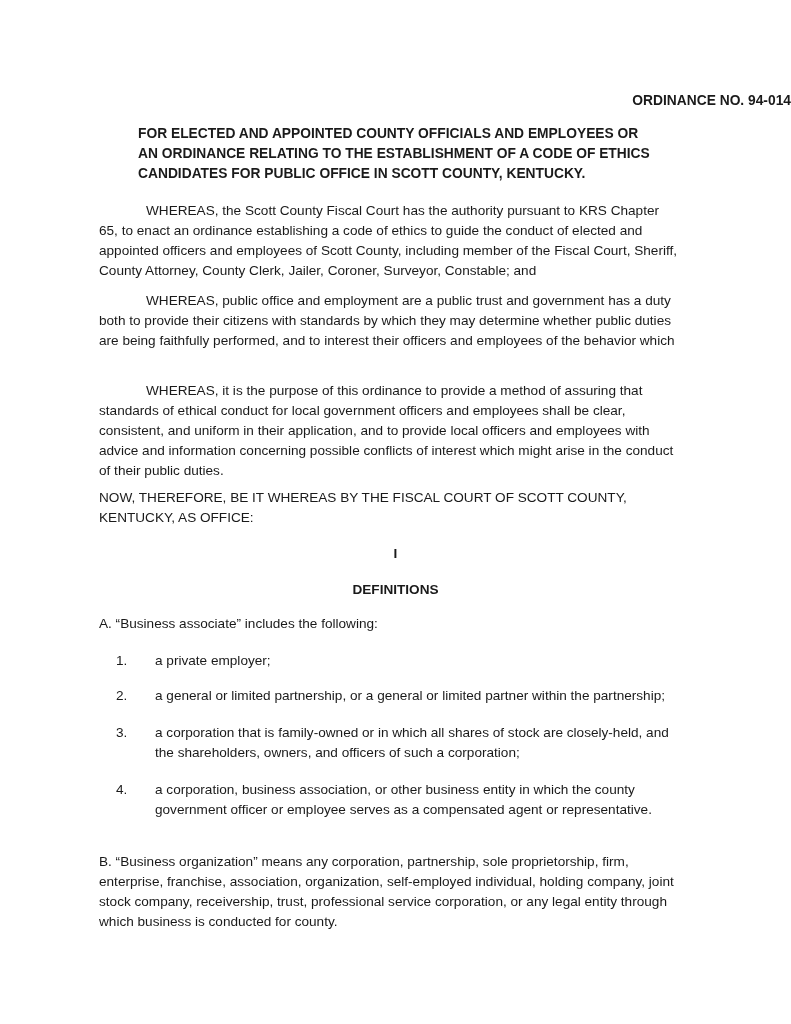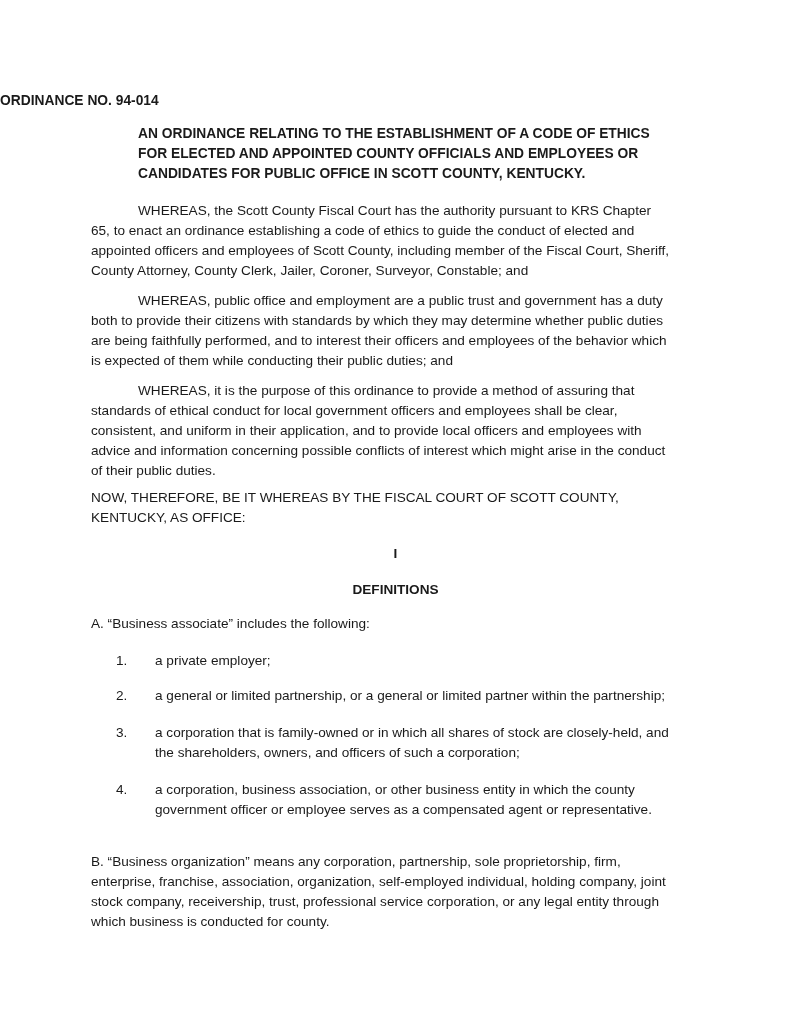--- a/index.html
+++ b/index.html
@@ -19,68 +19,67 @@
     }
     .page {
       position: absolute;
       left: 0; top: 0;
       width: 791px; height: 1024px;
       background: #ffffff;
     }
     .abs { position: absolute; }
     .title {
       left: 0; width: 791px; top: 91px;
-      text-align: left;
+      text-align: right;
       font-weight: bold;
       font-size: 13.8px;
     }
     .heading {
       left: 138px; width: 580px; top: 124px;
       font-weight: bold;
       font-size: 13.8px;
       line-height: 20px;
     }
-    .para .line, .block .line { display: block; white-space: nowrap; }
+    .para .line, .block .line { display: block; white-space: nowrap; margin-left: 8px; }
     .block { left: 91px; width: 620px; }
     .center {
       left: 0; width: 791px;
       text-align: center;
     }
     .bold { font-weight: bold; }
     .item { left: 116px; width: 600px; }
     .item .num {
       position: absolute; left: 0; top: 0; width: 20px;
     }
     .item .txt { position: absolute; left: 39px; top: 0; width: 580px; }
   </style>
 </head>
 <body>
 
 <div class="page">
 
   <div class="abs title">ORDINANCE NO. 94-014</div>
 
   <div class="abs heading">
+    <span class="line" style="display:block;white-space:nowrap">FOR ELECTED AND APPOINTED COUNTY OFFICIALS AND EMPLOYEES OR</span>
     <span class="line" style="display:block;white-space:nowrap">AN ORDINANCE RELATING TO THE ESTABLISHMENT OF A CODE OF ETHICS</span>
-    <span class="line" style="display:block;white-space:nowrap">FOR ELECTED AND APPOINTED COUNTY OFFICIALS AND EMPLOYEES OR</span>
     <span class="line" style="display:block;white-space:nowrap">CANDIDATES FOR PUBLIC OFFICE IN SCOTT COUNTY, KENTUCKY.</span>
   </div>
 
   <div class="abs block" style="top:201px">
     <span class="line" style="padding-left:47px">WHEREAS, the Scott County Fiscal Court has the authority pursuant to KRS Chapter</span>
     <span class="line">65, to enact an ordinance establishing a code of ethics to guide the conduct of elected and</span>
     <span class="line">appointed officers and employees of Scott County, including member of the Fiscal Court, Sheriff,</span>
     <span class="line">County Attorney, County Clerk, Jailer, Coroner, Surveyor, Constable; and</span>
   </div>
 
   <div class="abs block" style="top:291px">
     <span class="line" style="padding-left:47px">WHEREAS, public office and employment are a public trust and government has a duty</span>
     <span class="line">both to provide their citizens with standards by which they may determine whether public duties</span>
     <span class="line">are being faithfully performed, and to interest their officers and employees of the behavior which</span>
-    <span class="line">is expected of them while conducting their public duties; and</span>
   </div>
 
   <div class="abs block" style="top:381px">
     <span class="line" style="padding-left:47px">WHEREAS, it is the purpose of this ordinance to provide a method of assuring that</span>
     <span class="line">standards of ethical conduct for local government officers and employees shall be clear,</span>
     <span class="line">consistent, and uniform in their application, and to provide local officers and employees with</span>
     <span class="line">advice and information concerning possible conflicts of interest which might arise in the conduct</span>
     <span class="line">of their public duties.</span>
   </div>
 

